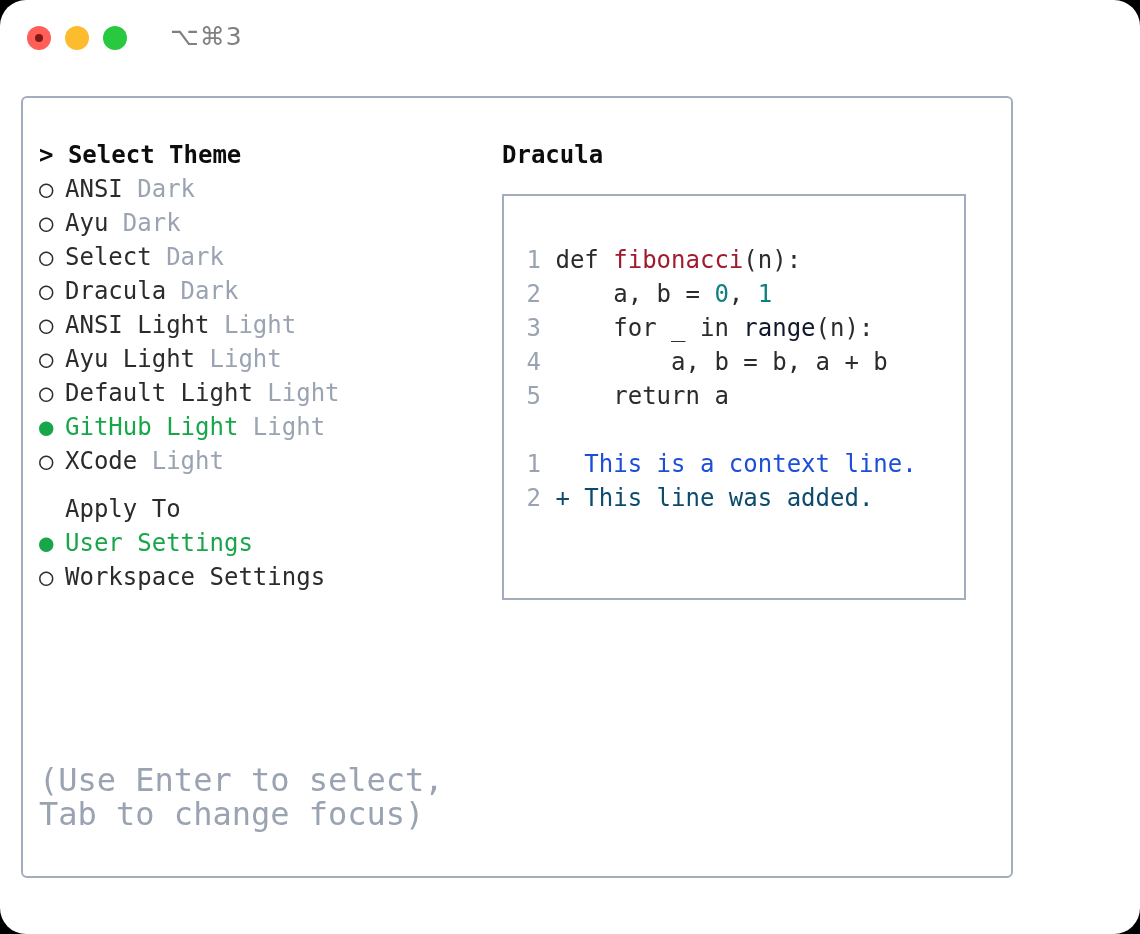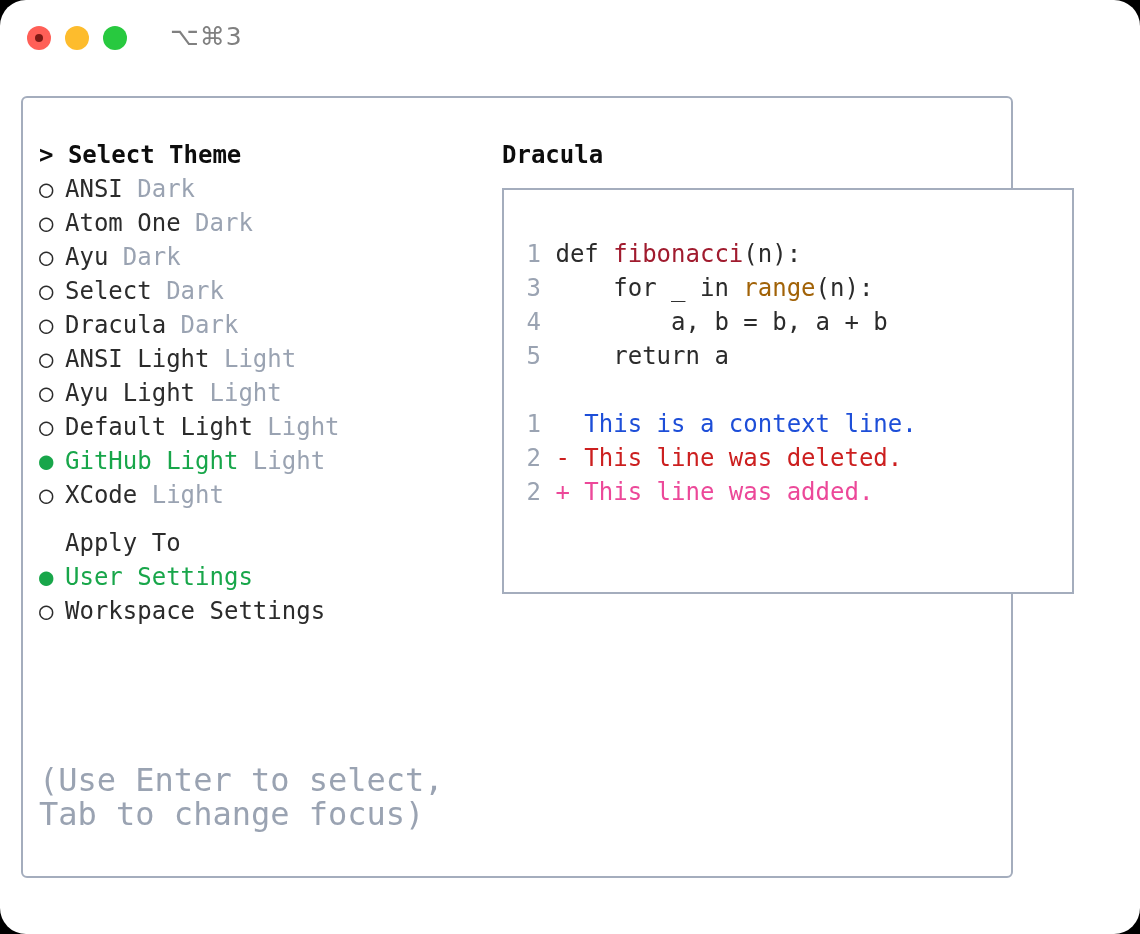--- a/index.html
+++ b/index.html
@@ -140,22 +140,22 @@
     top: 40px;
     width: 490px;
   }
   #preview-title {
     font-size: 24px;
     font-weight: bold;
     color: #0d0d0d;
     line-height: 34px;
   }
   #preview-box {
-    margin-top: 16px;
-    width: 572px;
+    margin-top: 22px;
+    width: 464px;
     height: 406px;
     border: 2px solid #a4adbd;
     background: #ffffff;
     box-sizing: border-box;
     position: relative;
     padding-left: 20px;
   }
   #code-area {
     position: absolute;
     left: 17px;
@@ -170,26 +170,26 @@
   }
   .lineno {
     color: #9aa3b2;
     display: inline-block;
     width: 20px;
     text-align: right;
   }
   .tok-kw    { color: #2b2b2b; }
   .tok-fn    { color: #a01b2e; }
   .tok-num   { color: #0f7f7f; }
-  .tok-call  { color: #a16207; }
+  .tok-call  { color: #0f172a; }
   .tok-plain { color: #2b2b2b; }
   .diff-gap { height: 34px; }
   .diff-ctx { color: #1d4ed8; }
   .diff-del { color: #cc1f1f; }
-  .diff-add { color: #ec4899; }
+  .diff-add { color: #0c4a6e; }
 </style>
 </head>
 <body>
 
 <div id="window">
 
   <div id="titlebar">
     <div class="traffic-lights">
       <span class="light red"></span>
       <span class="light yellow"></span>
@@ -199,21 +199,20 @@
   </div>
 
   <div id="main-panel">
 
     <div id="theme-column">
 
       <div class="header-row"><span>&gt;</span><span> </span><span>Select Theme</span></div>
 
       <div id="theme-items">
           <div class="opt-row"><span class="marker off">○</span><span class="opt-name">ANSI</span><span class="opt-tag"> Dark</span></div>
-          <div class="opt-row"><span class="marker off">○</span><span class="opt-name">Atom One</span><span class="opt-tag"> Dark</span></div>
           <div class="opt-row"><span class="marker off">○</span><span class="opt-name">Ayu</span><span class="opt-tag"> Dark</span></div>
           <div class="opt-row"><span class="marker off">○</span><span class="opt-name">Select</span><span class="opt-tag"> Dark</span></div>
           <div class="opt-row"><span class="marker off">○</span><span class="opt-name">Dracula</span><span class="opt-tag"> Dark</span></div>
           <div class="opt-row"><span class="marker off">○</span><span class="opt-name">ANSI Light</span><span class="opt-tag"> Light</span></div>
           <div class="opt-row"><span class="marker off">○</span><span class="opt-name">Ayu Light</span><span class="opt-tag"> Light</span></div>
           <div class="opt-row"><span class="marker off">○</span><span class="opt-name">Default Light</span><span class="opt-tag"> Light</span></div>
           <div class="opt-row"><span class="marker on">●</span><span class="opt-name sel">GitHub Light</span><span class="opt-tag"> Light</span></div>
           <div class="opt-row"><span class="marker off">○</span><span class="opt-name">XCode</span><span class="opt-tag"> Light</span></div>
         </div>
 
@@ -226,25 +225,25 @@
       </div>
     </div>
 
     <div id="hint-text">(Use Enter to select, Tab to change focus)</div>
 
     <div id="preview-column">
       <div id="preview-title">Dracula</div>
       <div id="preview-box">
         <div id="code-area">
             <div class="code-line"><span class="lineno">1</span> <span class="tok-kw">def </span><span class="tok-fn">fibonacci</span><span class="tok-plain">(n):</span></div>
+            <div class="code-line"><span class="lineno">2</span> <span class="tok-plain">    a, b = </span><span class="tok-num">0</span><span class="tok-plain">, </span><span class="tok-num">1</span></div>
             <div class="code-line"><span class="lineno">3</span> <span class="tok-plain">    for _ in </span><span class="tok-call">range</span><span class="tok-plain">(n):</span></div>
             <div class="code-line"><span class="lineno">4</span> <span class="tok-plain">        a, b = b, a + b</span></div>
             <div class="code-line"><span class="lineno">5</span> <span class="tok-plain">    return a</span></div>
             <div class="diff-gap"></div>
             <div class="code-line"><span class="lineno">1</span> <span class="diff-ctx">  This is a context line.</span></div>
-            <div class="code-line"><span class="lineno">2</span> <span class="diff-del">- This line was deleted.</span></div>
             <div class="code-line"><span class="lineno">2</span> <span class="diff-add">+ This line was added.</span></div>
           </div>
       </div>
     </div>
 
   </div>
 </div>
 
 </body></html>

